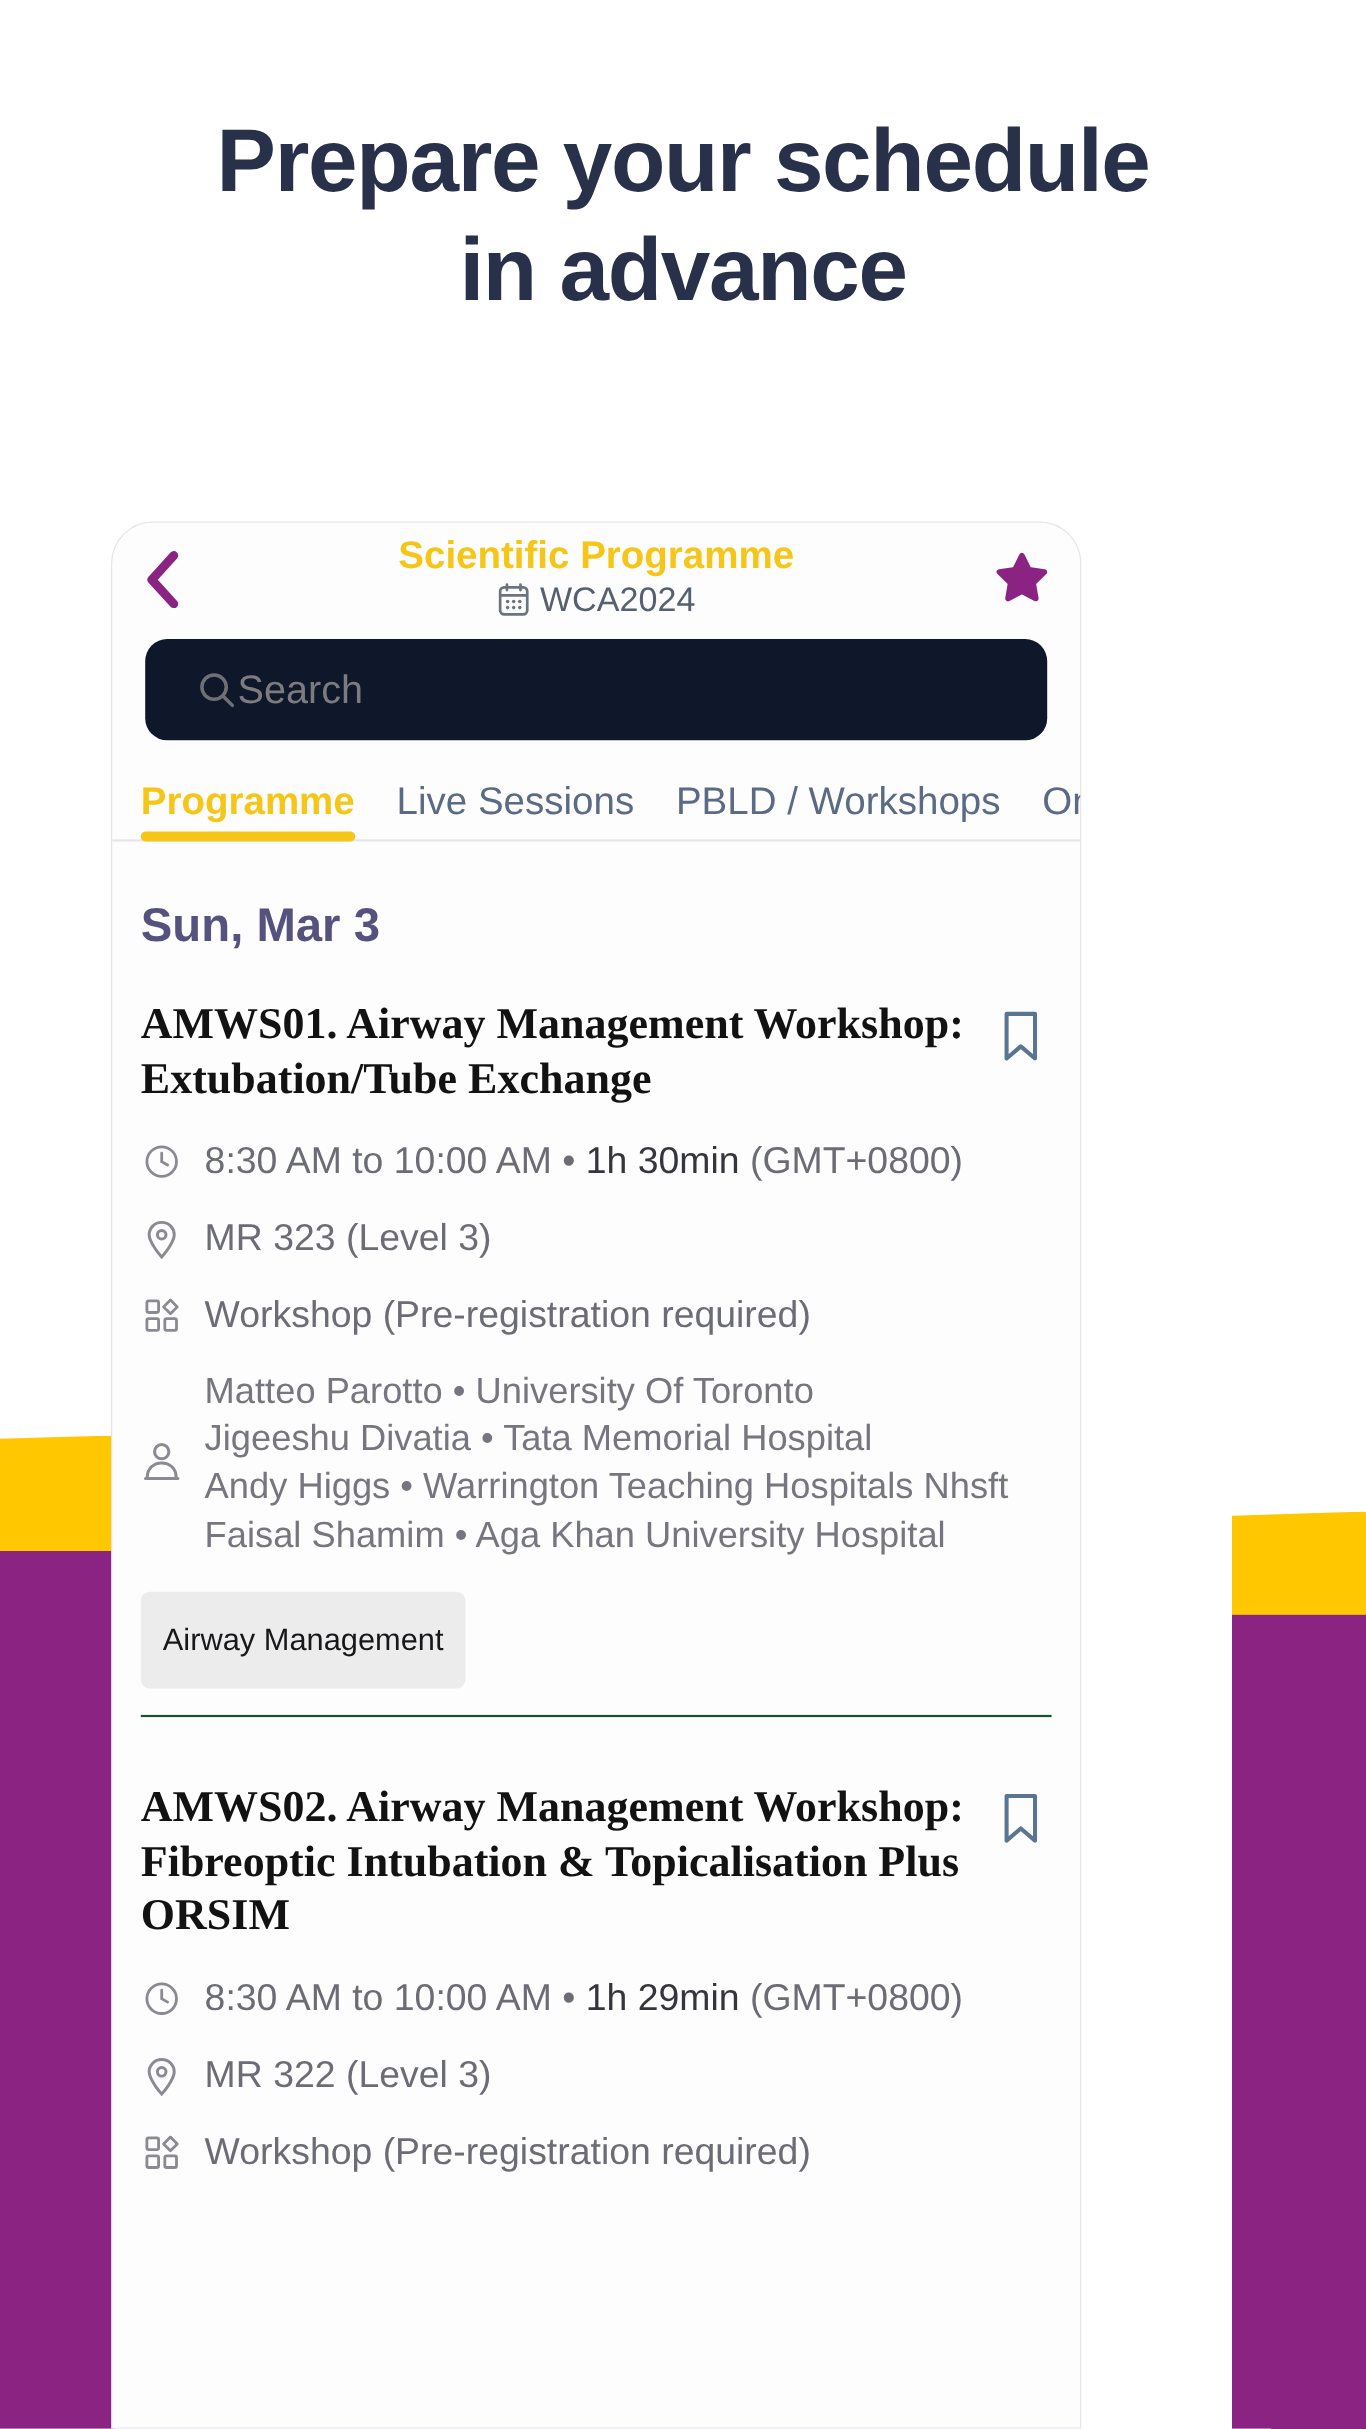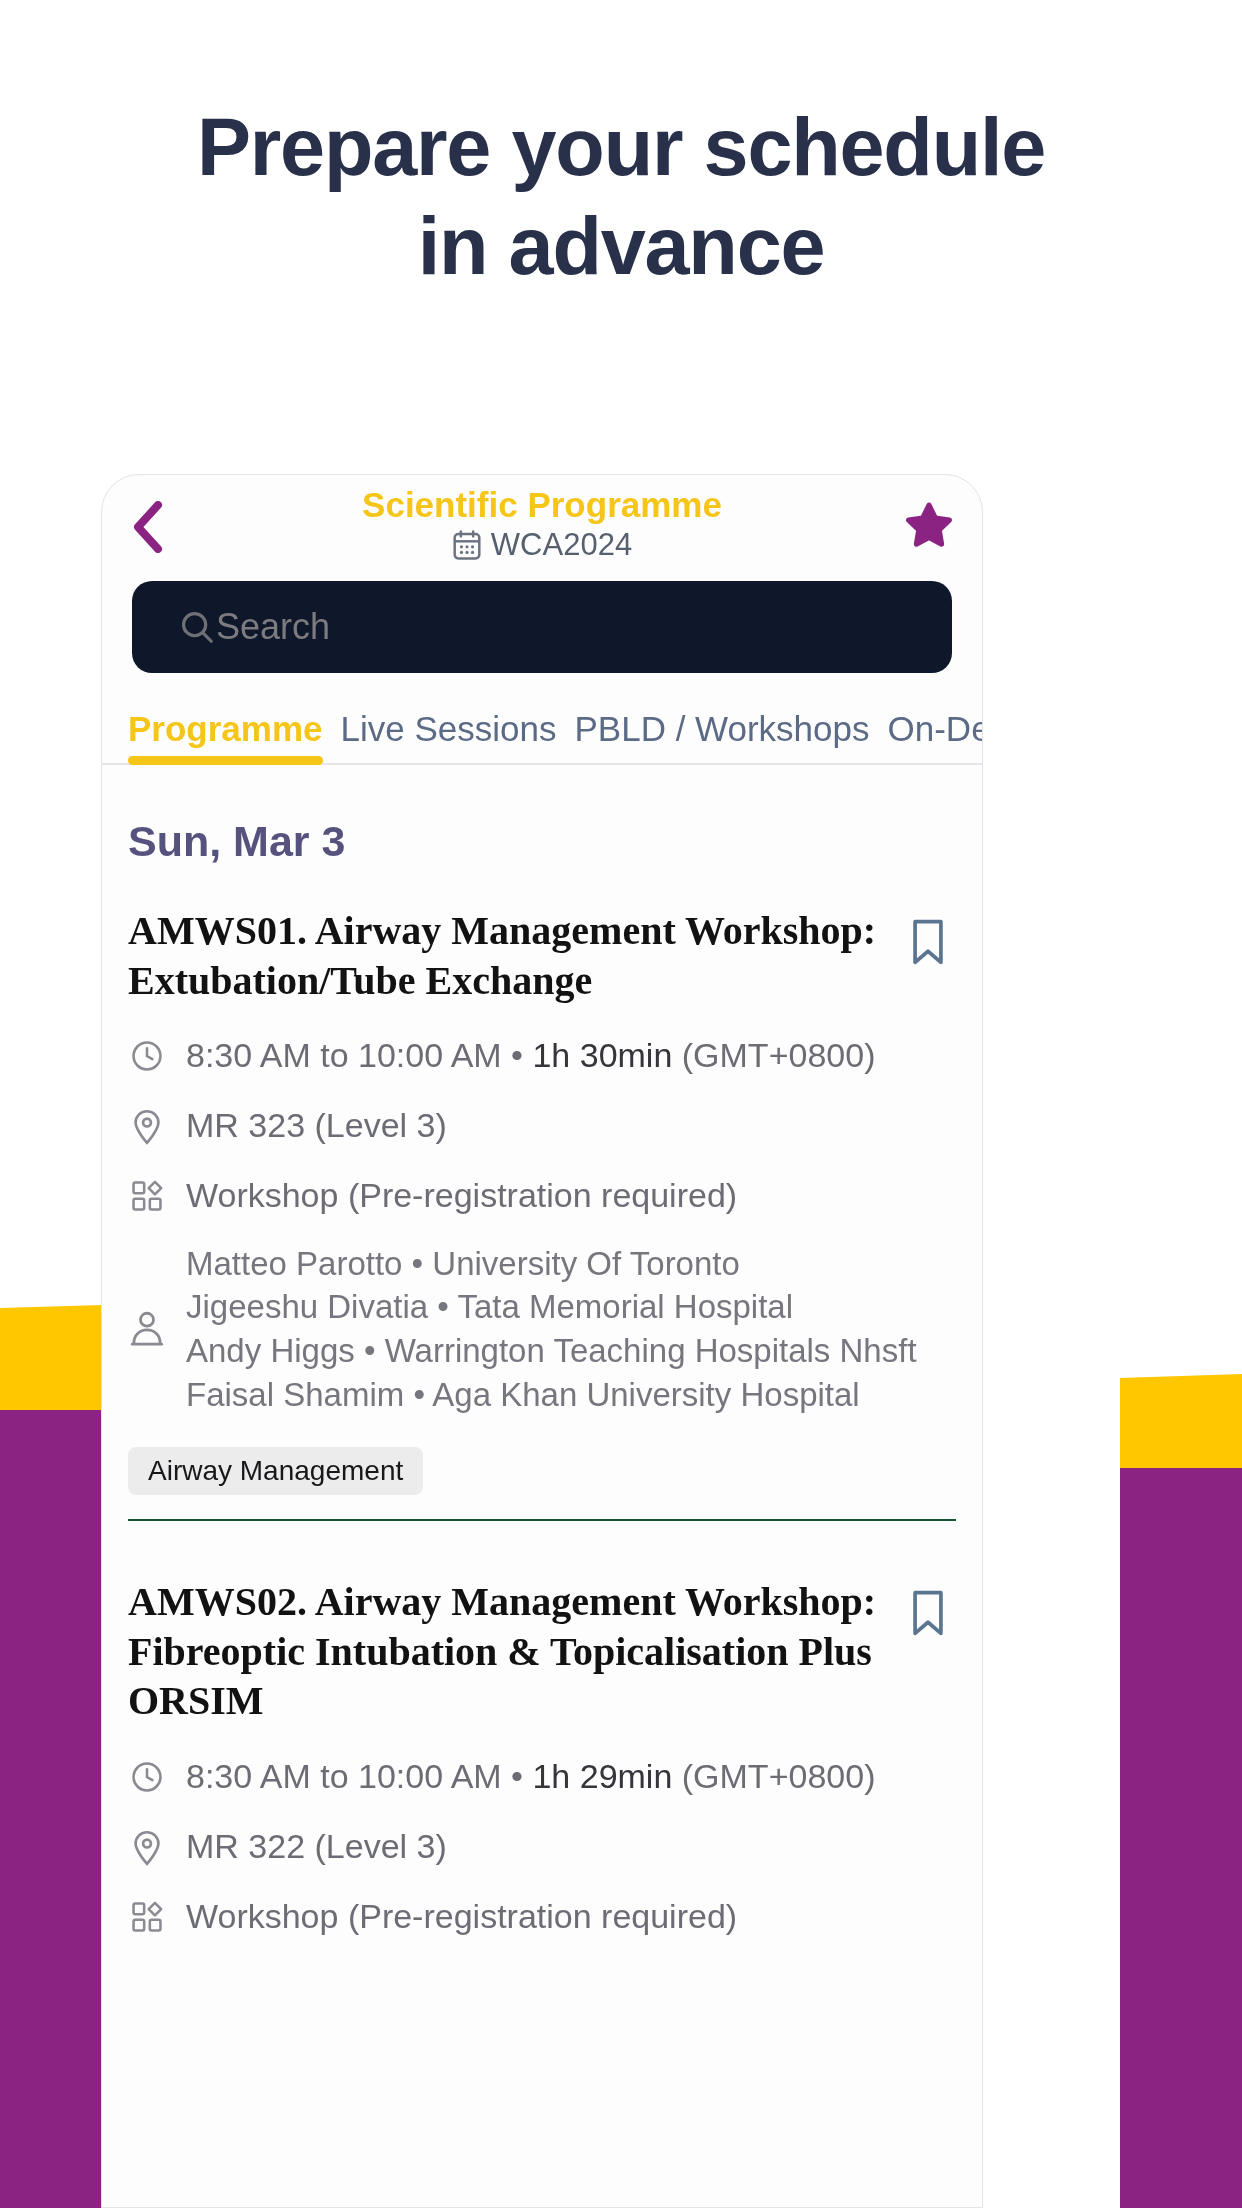--- a/index.html
+++ b/index.html
@@ -63,21 +63,21 @@
   .search-wrap{padding:4px 30px 0 30px;}
   .search-box{
     height:92px;border-radius:20px;background:#0f172a;
     display:flex;align-items:center;padding:0 46px;
     box-sizing:border-box;cursor:text;
   }
   .search-ph{color:#7c7c80;font-size:36px;}
 
   
   .tabs{
-    margin-top:36px;display:flex;align-items:flex-end;gap:18px;
+    margin-top:36px;display:flex;align-items:flex-end;gap:38px;
     padding:0 0 0 26px;border-bottom:2px solid #e6e6ea;position:relative;
     white-space:nowrap;
   }
   .tab{
     font-size:35px;color:#5b6a85;padding-bottom:14px;position:relative;cursor:pointer;
   }
   .tab.active{color:#F5C518;font-weight:bold;}
   .tab.active:after{
     content:"";position:absolute;left:0;right:0;bottom:-2px;height:9px;
     background:#F5C518;border-radius:5px;
@@ -102,21 +102,21 @@
   }
   .meta-ico{flex:0 0 38px;width:38px;display:flex;justify-content:center;padding-top:4px;}
   .meta-txt{color:#6c6c75;font-size:34px;line-height:1.18;}
   .meta-txt b{color:#35353c;font-weight:normal;}
   .spk-row{display:flex;align-items:center;gap:20px;margin-top:26px;}
   .spk-ico{flex:0 0 38px;width:38px;display:flex;justify-content:center;}
   .spk-list{color:#76767e;font-size:33px;line-height:1.33;}
   .chip-row{margin-top:30px;}
   .chip{
     display:inline-block;background:#ececed;color:#18181b;
-    font-size:28px;padding:8px 20px;border-radius:8px;
+    font-size:28px;padding:28px 20px;border-radius:8px;
   }
   svg{display:block;}
 </style>
 </head>
 <body>
 
 <div class="bg-layer">
   <div class="blk blk-left-yellow"></div>
   <div class="blk blk-left-purple"></div>
   <div class="blk blk-right-yellow"></div>

